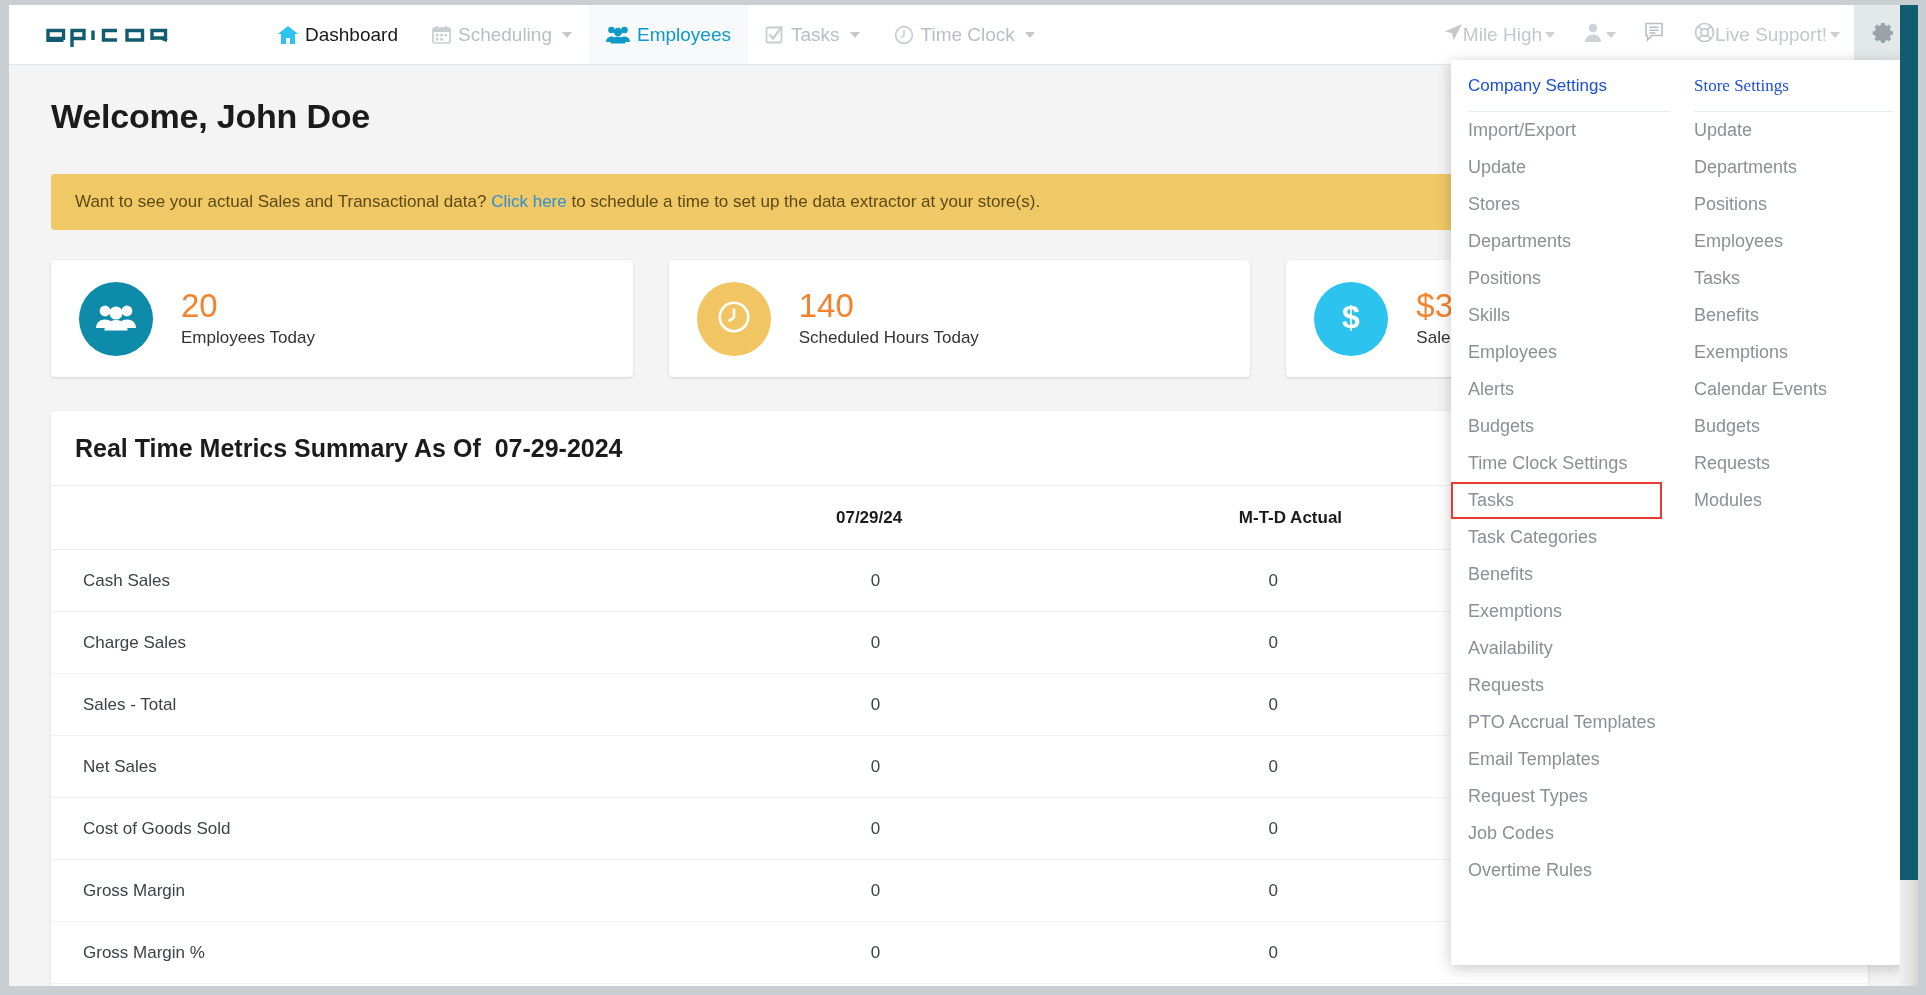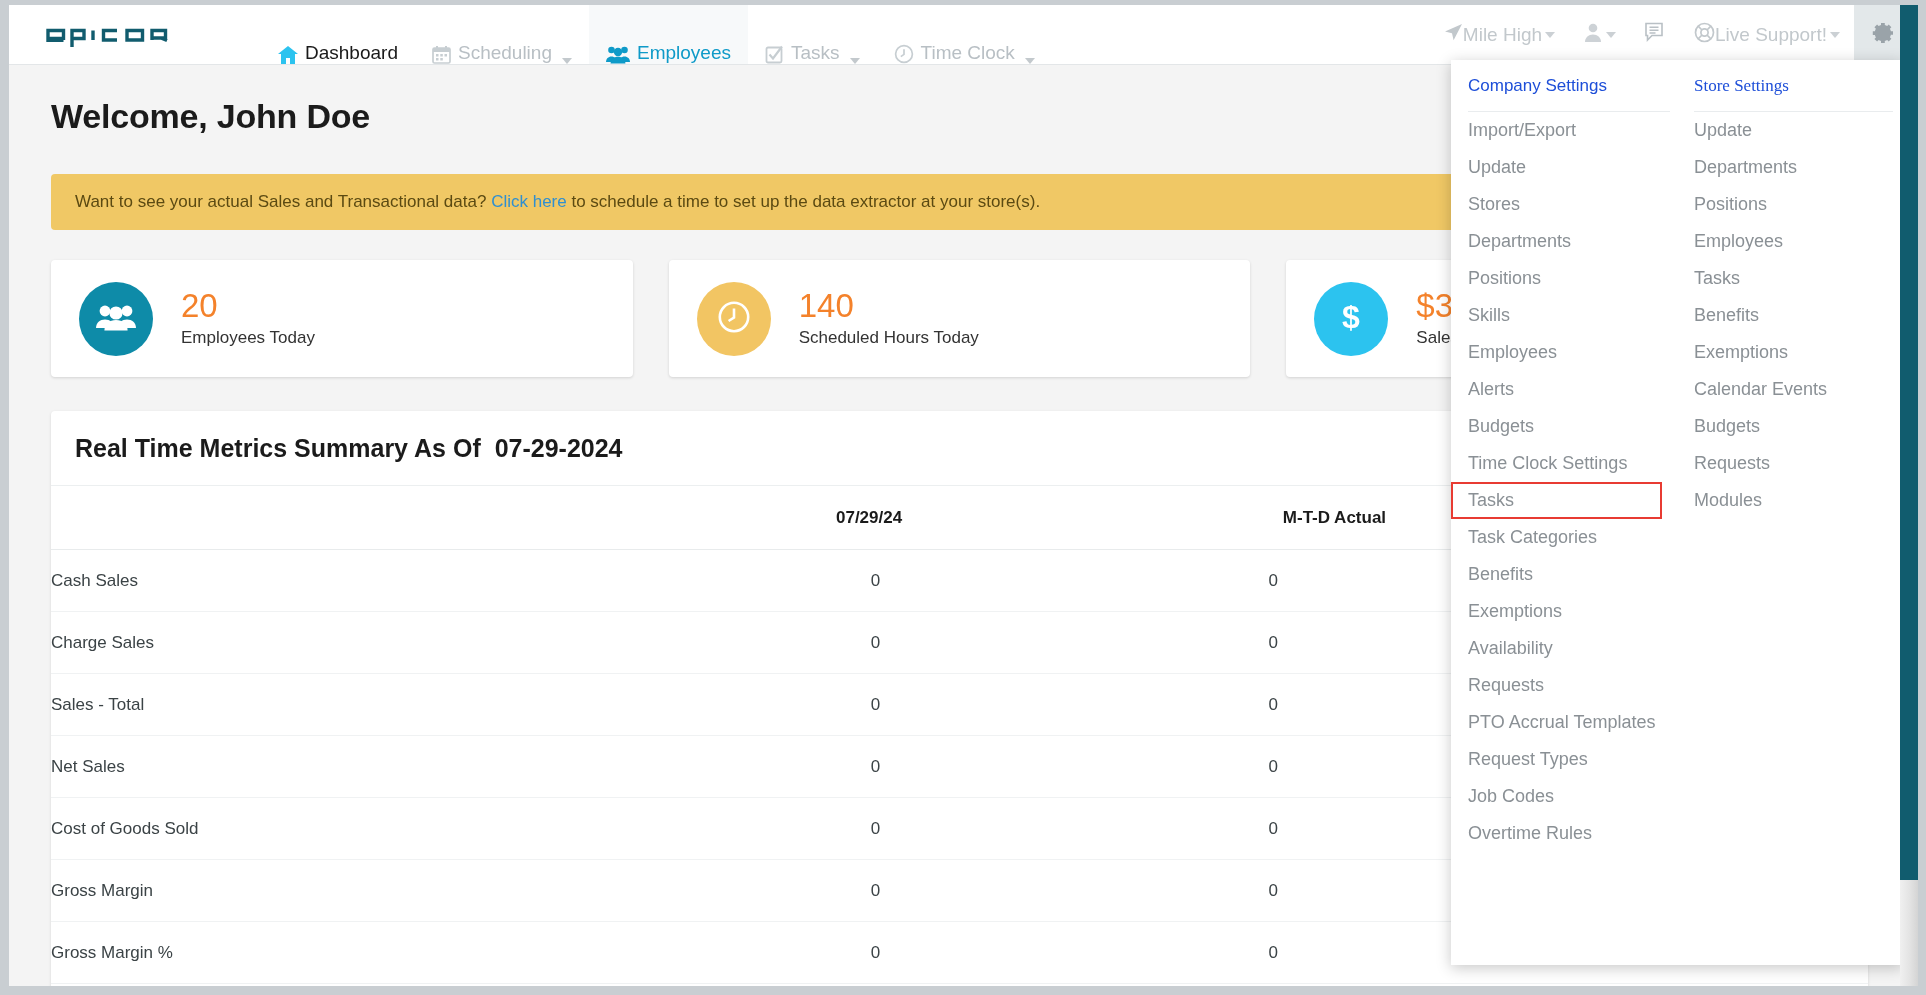--- a/index.html
+++ b/index.html
@@ -50,21 +50,21 @@
   }
   .brand {
     display:flex; align-items:center;
     padding:0 26px 0 36px;
     letter-spacing:1px;
   }
   .brand svg { display:block; }
 
   .nav-items { display:flex; align-items:stretch; margin-left:40px; }
   .nav-item {
-    display:flex; align-items:flex-end; gap:7px;
+    display:flex; align-items:center; gap:7px;
     padding:0 17px;
     font-size:19px; color:#b8bfc4; white-space:nowrap;
     cursor:pointer;
   }
   .nav-item .ico { display:flex; align-items:center; }
   .nav-item.active {
     color:#0e9ac8;
     background:#f7f9fa;
   }
   .nav-item.dashboard { color:#1a1a1a; }
@@ -118,27 +118,27 @@
     font-size:25px; font-weight:bold; color:#1b1b1b;
     padding:23px 24px 22px 24px; border-bottom:1px solid #eceff0;
   }
   table.metrics { width:100%; border-collapse:collapse; }
   table.metrics th {
     font-size:17px; font-weight:bold; color:#1b1b1b;
     padding:22px 0 21px 0; border-bottom:1px solid #e8ebec;
   }
   table.metrics th.lbl { text-align:left; padding-left:32px; width:31%; }
   table.metrics th.c1  { text-align:right; width:23%; padding-right:130px; }
-  table.metrics th.c2  { text-align:right; width:23%; padding-right:64px; }
+  table.metrics th.c2  { text-align:right; width:23%; padding-right:108px; }
   table.metrics th.c3  { text-align:right; width:23%; padding-right:130px; }
   table.metrics td {
     font-size:17px; color:#3b4346; padding:21px 0 20px 0;
     border-bottom:1px solid #f0f2f3;
   }
-  table.metrics td.lbl { text-align:left; }
+  table.metrics td.lbl { text-align:left; padding-left:32px; }
   table.metrics td.c1  { text-align:right; padding-right:152px; }
   table.metrics td.c2  { text-align:right; padding-right:172px; }
   table.metrics td.c3  { text-align:right; padding-right:152px; }
 
   
   .settings-menu {
     position:absolute; top:55px; left:1442px;
     width:452px; height:905px;
     background:#fff;
     box-shadow:0 3px 14px rgba(0,0,0,.22);
@@ -472,20 +472,21 @@
             <div class="menu-item">Alerts</div>
             <div class="menu-item">Budgets</div>
             <div class="menu-item">Time Clock Settings</div>
             <div class="menu-item highlight">Tasks</div>
             <div class="menu-item">Task Categories</div>
             <div class="menu-item">Benefits</div>
             <div class="menu-item">Exemptions</div>
             <div class="menu-item">Availability</div>
             <div class="menu-item">Requests</div>
             <div class="menu-item">PTO Accrual Templates</div>
+            <div class="menu-item">Email Templates</div>
             <div class="menu-item">Request Types</div>
             <div class="menu-item">Job Codes</div>
             <div class="menu-item">Overtime Rules</div>
           </div>
       </div>
 
       <div class="menu-col right">
         <div class="menu-head">Store Settings</div>
         <div id="store-items">
             <div class="menu-item">Update</div>

